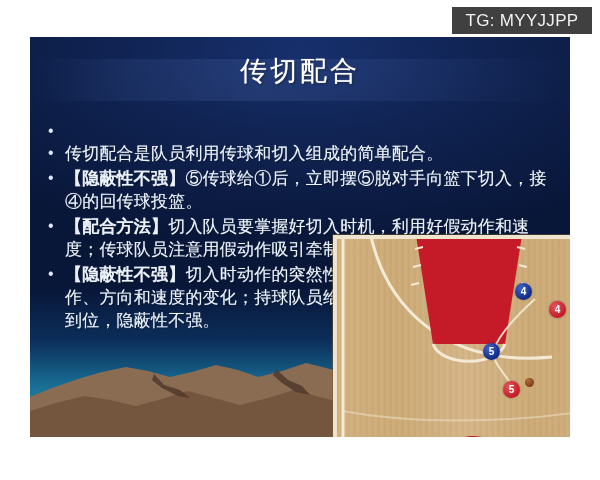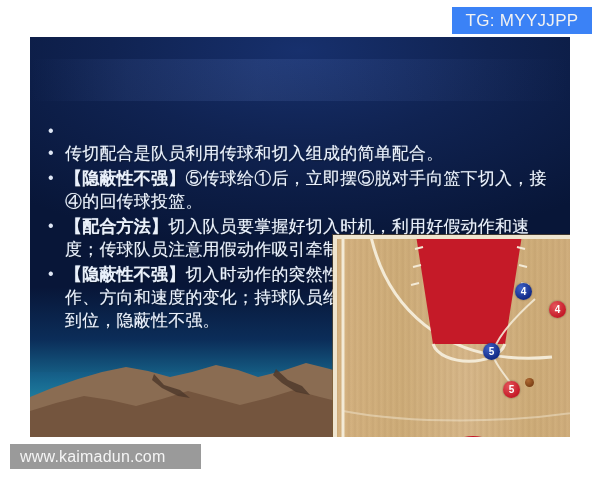--- a/index.html
+++ b/index.html
@@ -19,21 +19,21 @@
     background: #ffffff;
   }
 
   
   .tg-watermark {
     position: absolute;
     top: 7px;
     left: 452px;
     width: 140px;
     height: 27px;
-    background: #3b82f6;
+    background: #404040;
     color: #f2f2f2;
     font-size: 17px;
     line-height: 27px;
     text-align: center;
     letter-spacing: 0.3px;
     font-family: "Liberation Sans", sans-serif;
   }
 
   
   .slide {
@@ -229,20 +229,21 @@
                L540,96 Z" fill="#8a6c52"></path>
       <path d="M0,96 L0,70 L26,62 L54,55 L80,59 L106,65 L132,58 L158,50 L184,57
                L210,64 L238,57 L264,49 L290,56 L318,63 L344,56 L370,48 L396,55
                L424,62 L450,55 L478,47 L506,54 L540,60 L540,96 Z" fill="#74553e"></path>
       <path d="M124,33 L134,44 L150,49 L160,57 L148,55 L132,47 L122,39 Z
                M246,28 L258,39 L272,45 L280,54 L266,51 L252,42 L243,34 Z
                M366,22 L378,33 L394,40 L402,49 L388,45 L374,37 L364,29 Z
                M470,22 L482,33 L498,40 L506,49 L492,45 L478,37 L468,29 Z" fill="#4f3a2c" opacity="0.85"></path>
     </svg>
 
+    <div class="slide-title">传切配合</div>
 
     <div class="body-list">
 
       <div class="bullet-row empty">
         <div class="bullet-dot">•</div>
         <div class="bullet-text"></div>
       </div>
 
       <div class="bullet-row">
         <div class="bullet-dot">•</div>
@@ -306,15 +307,14 @@
 
         <div class="player red" style="left:166px; top:142px;">5</div>
 
         <div class="ball" style="left:188px; top:139px;"></div>
 
       </div>
     </div>
 
   </div>
 
-  <div class="site-watermark">www.kaimadun.com</div>
 
 </div>
 
 </body></html>

